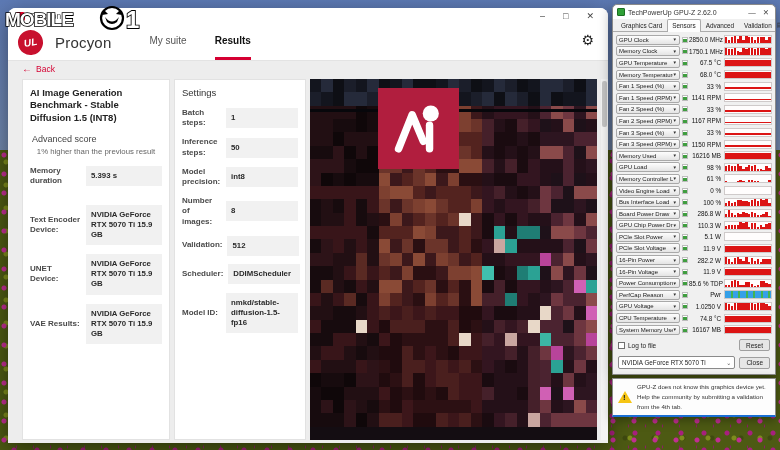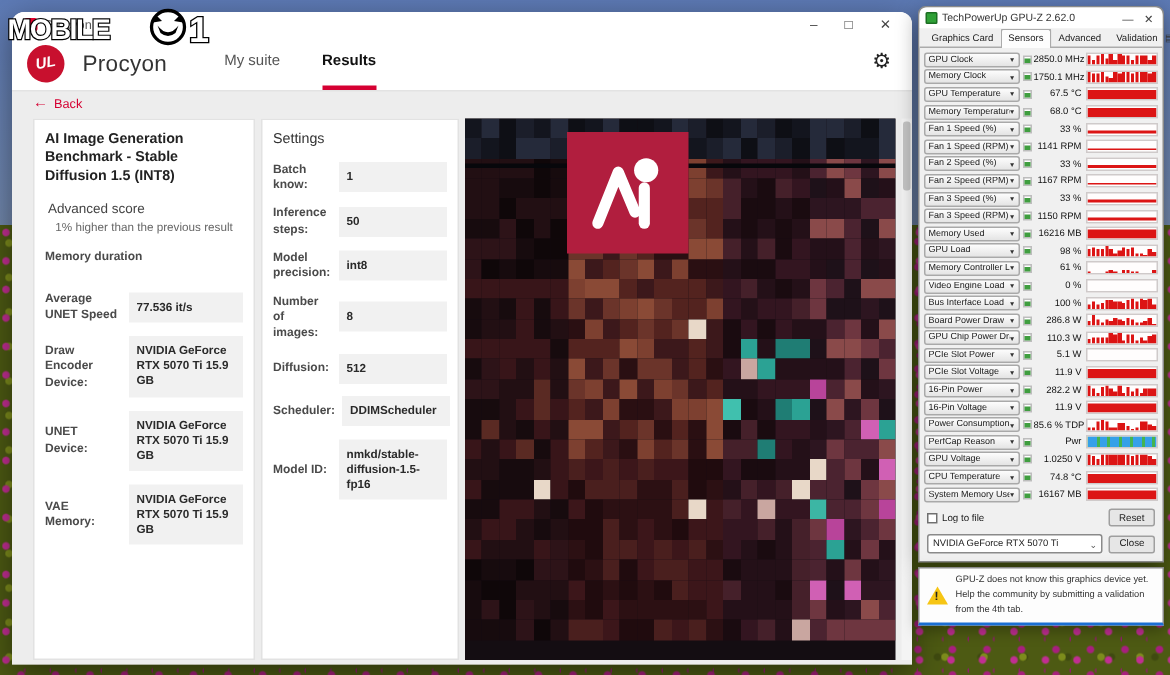--- a/index.html
+++ b/index.html
@@ -159,72 +159,69 @@
 
     <div class="cards">
 
       <div class="card result">
         <div class="bench-title">AI Image Generation Benchmark - Stable Diffusion 1.5 (INT8)</div>
         <div class="score-label">Advanced score</div>
         <div class="score-note">1% higher than the previous result</div>
         <div>
   <div class="kv-row">
     <div class="kv-label">Memory duration</div>
+    <div class="kv-chip">5.393 s</div>
   </div>
 
   <div class="kv-row">
   </div>
 
+
   <div class="kv-row">
-    <div class="kv-label">Average UNET Speed</div>
-    <div class="kv-chip">77.536 it/s</div>
-  </div>
-
-  <div class="kv-row">
-    <div class="kv-label">Draw Encoder Device:</div>
+    <div class="kv-label">Text Encoder Device:</div>
     <div class="kv-chip">NVIDIA GeForce RTX 5070 Ti 15.9 GB</div>
   </div>
 
   <div class="kv-row">
     <div class="kv-label">UNET Device:</div>
     <div class="kv-chip">NVIDIA GeForce RTX 5070 Ti 15.9 GB</div>
   </div>
 
   <div class="kv-row">
-    <div class="kv-label">VAE Memory:</div>
+    <div class="kv-label">VAE Results:</div>
     <div class="kv-chip">NVIDIA GeForce RTX 5070 Ti 15.9 GB</div>
   </div>
 </div>
       </div>
 
       <div class="card settings">
         <div class="settings-title">Settings</div>
         <div>
   <div class="kv-row">
-    <div class="kv-label">Batch know:</div>
+    <div class="kv-label">Batch steps:</div>
     <div class="kv-chip">1</div>
   </div>
 
   <div class="kv-row">
     <div class="kv-label">Inference steps:</div>
     <div class="kv-chip">50</div>
   </div>
 
   <div class="kv-row">
     <div class="kv-label">Model precision:</div>
     <div class="kv-chip">int8</div>
   </div>
 
   <div class="kv-row">
     <div class="kv-label">Number of images:</div>
     <div class="kv-chip">8</div>
   </div>
 
   <div class="kv-row">
-    <div class="kv-label">Diffusion:</div>
+    <div class="kv-label">Validation:</div>
     <div class="kv-chip">512</div>
   </div>
 
   <div class="kv-row">
     <div class="kv-label">Scheduler:</div>
     <div class="kv-chip">DDIMScheduler</div>
   </div>
 
 
   <div class="kv-row">

